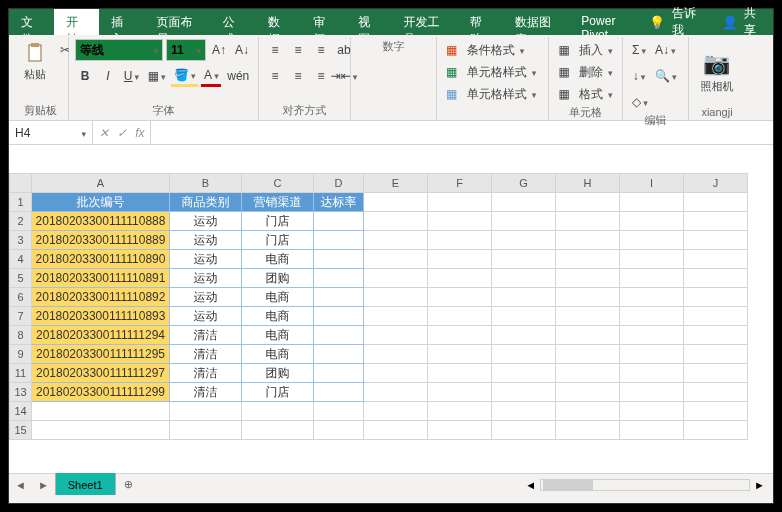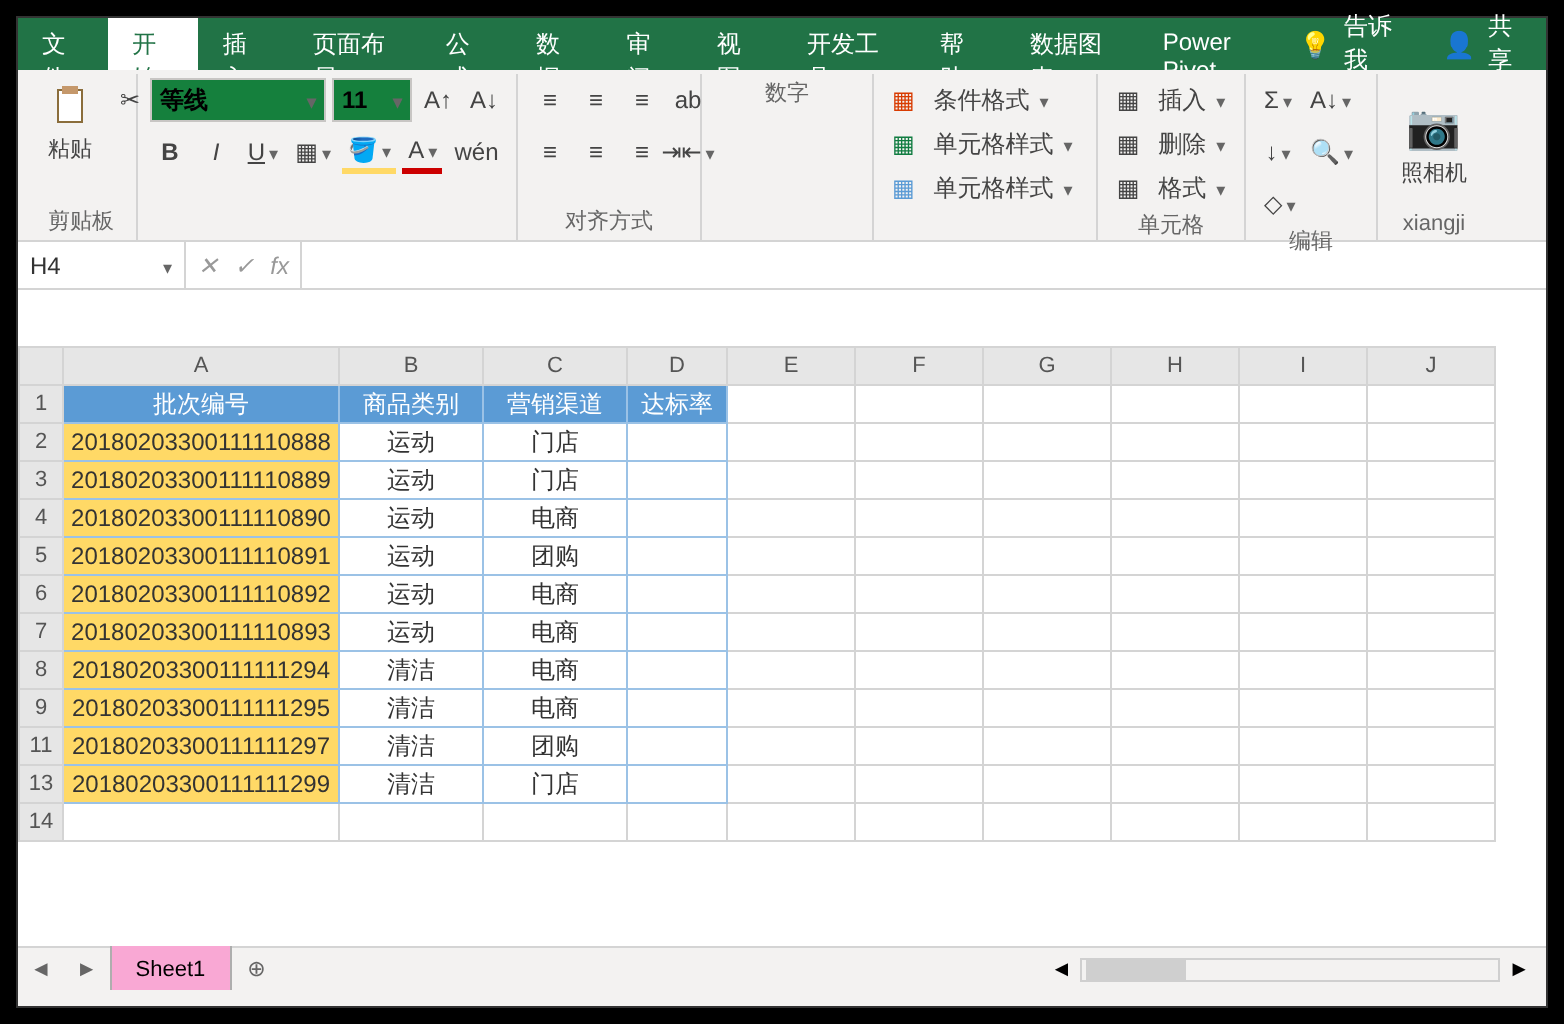--- a/index.html
+++ b/index.html
@@ -44,21 +44,21 @@
   .w-a { width:138px; } .w-b{width:72px;} .w-c{width:72px;} .w-d{width:50px;}
   .w-rest{width:64px;}
   .hdr-cell { background:#5b9bd5; color:#fff; text-align:center; }
   .colA { background:#ffd966; text-align:center; }
   .c-center{ text-align:center;}
   .databorder td:nth-child(2),.databorder td:nth-child(3),.databorder td:nth-child(4),.databorder td:nth-child(5){ border:1px solid #9bc2e6;}
   
   
   .sheettabs { height:22px; border-top:1px solid #d4d4d4; display:flex; align-items:center; font-size:11px; background:#f3f2f1; }
   .stab-btn { padding:0 6px; color:#666; cursor:pointer; }
-  .stab { background:#f9a8d4; border:1px solid #aeaeae; border-bottom:none; padding:12px 12px; margin-top:-1px; }
+  .stab { background:#14b8a6; border:1px solid #aeaeae; border-bottom:none; padding:12px 12px; margin-top:-1px; }
   .stab-add { padding:0 8px; color:#666; }
   .hscroll { flex:1; display:flex; justify-content:flex-end; padding-right:8px; gap:4px; align-items:center;}
   .scrollbar { width:210px; height:12px; background:#f3f2f1; border:1px solid #cfcfcf; display:flex; align-items:center;}
   .scrollbar .thumb{ width:50px; height:10px; background:#cfcfcf; margin-left:2px;}
   .status { height:8px; background:#f3f2f1;}
   .chev::after{content:"▾"; font-size:9px; color:#666; margin-left:2px;}
 </style>
 </head>
 <body>
 
@@ -130,20 +130,21 @@
           <span class="rbtn">
               <u>U</u>
               <span class="chev"></span>
             </span>
           <span class="rbtn">▦<span class="chev"></span></span>
           <span class="rbtn" style="border-bottom:3px solid #ffd966">🪣<span class="chev"></span></span>
           <span class="rbtn" style="border-bottom:3px solid #c00">A<span class="chev"></span></span>
           <span class="rbtn">wén</span>
         </div>
       </div>
+      <div class="label">字体</div>
     </div>
 
     <div class="rgroup" style="width:92px">
       <div class="controls stack">
         <div class="row">
           <span class="rbtn">≡</span>
           <span class="rbtn">≡</span>
           <span class="rbtn">≡</span>
           <span class="rbtn">ab</span>
         </div>
@@ -385,20 +386,33 @@
             <td></td>
             <td></td>
             <td></td>
             <td></td>
             <td></td>
             <td></td>
             <td></td>
             <td></td>
             <td></td>
           </tr>
+          <tr>
+            <th class="rowhead">15</th>
+            <td></td>
+            <td></td>
+            <td></td>
+            <td></td>
+            <td></td>
+            <td></td>
+            <td></td>
+            <td></td>
+            <td></td>
+            <td></td>
+          </tr>
         </tbody>
       </table>
   </div>
 
   <div class="sheettabs">
     <span class="stab-btn">◄</span>
     <span class="stab-btn">►</span>
     <span class="stab">Sheet1</span>
     <span class="stab-add">⊕</span>
     <div class="hscroll">

